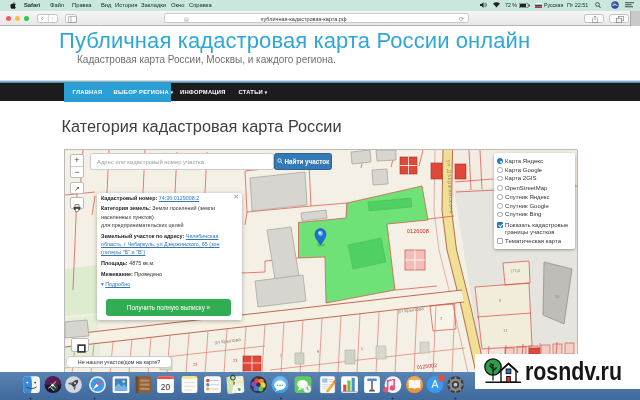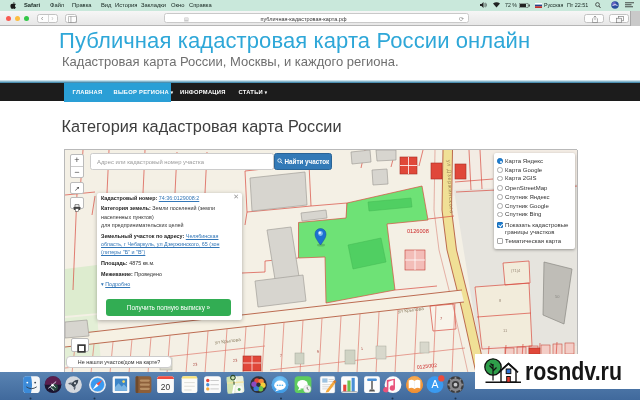--- a/index.html
+++ b/index.html
@@ -13,21 +13,21 @@
   
   #toolbar { position:absolute; left:0; top:11px; width:640px; height:15px;
      background:linear-gradient(#f6f6f6,#e7e7e7); border-bottom:1px solid #b6b6b6; }
   .tl { position:absolute; top:4.9px; width:5.2px; height:5.2px; border-radius:50%; }
   .tbtn { position:absolute; top:3.4px; height:8.6px; background:#fdfdfd; border:0.5px solid #c2c2c2; border-radius:2.5px; }
   #urlbar { position:absolute; left:164px; top:1.6px; width:305px; height:10.5px; background:#fff;
      border:0.5px solid #c9c9c9; border-radius:2.5px; font-size:5.5px; color:#333; text-align:center; line-height:10px; padding-right:26px; }
 
   
   #h1 { position:absolute; left:59px; top:27.5px; font-size:22px; letter-spacing:0.1px; color:#2ea7d8; white-space:nowrap; }
-  #sub { position:absolute; left:62px; top:54px; font-size:13px; color:#6f6f6f; }
+  #sub { position:absolute; left:77px; top:54px; font-size:10px; color:#6f6f6f; }
   #navbar { position:absolute; left:0; top:80.5px; width:640px; height:20.5px; background:#1c1c1c;
      border-top:2.5px solid #2d7ca3; }
   #navbar::before { content:''; position:absolute; left:0; top:-2.5px; width:100%; height:2.5px;
      background:linear-gradient(#e8f4f8,#2d7ca3); }
   #navbar .blue { position:absolute; left:64px; top:0; width:106.5px; height:19.5px; background:#2a9fd6; }
   #navbar > span { position:absolute; top:6px; font-size:5.8px; font-weight:bold; color:#fff; letter-spacing:0.25px; white-space:nowrap; }
   #h2t { position:absolute; left:61.5px; top:116.5px; font-size:16.3px; color:#3e3e3e; }
 
   
   #map { position:absolute; left:64px; top:149px; width:513px; height:223px; border:0.5px solid #b9b9b9; background:#f4f0e5; overflow:visible; }

